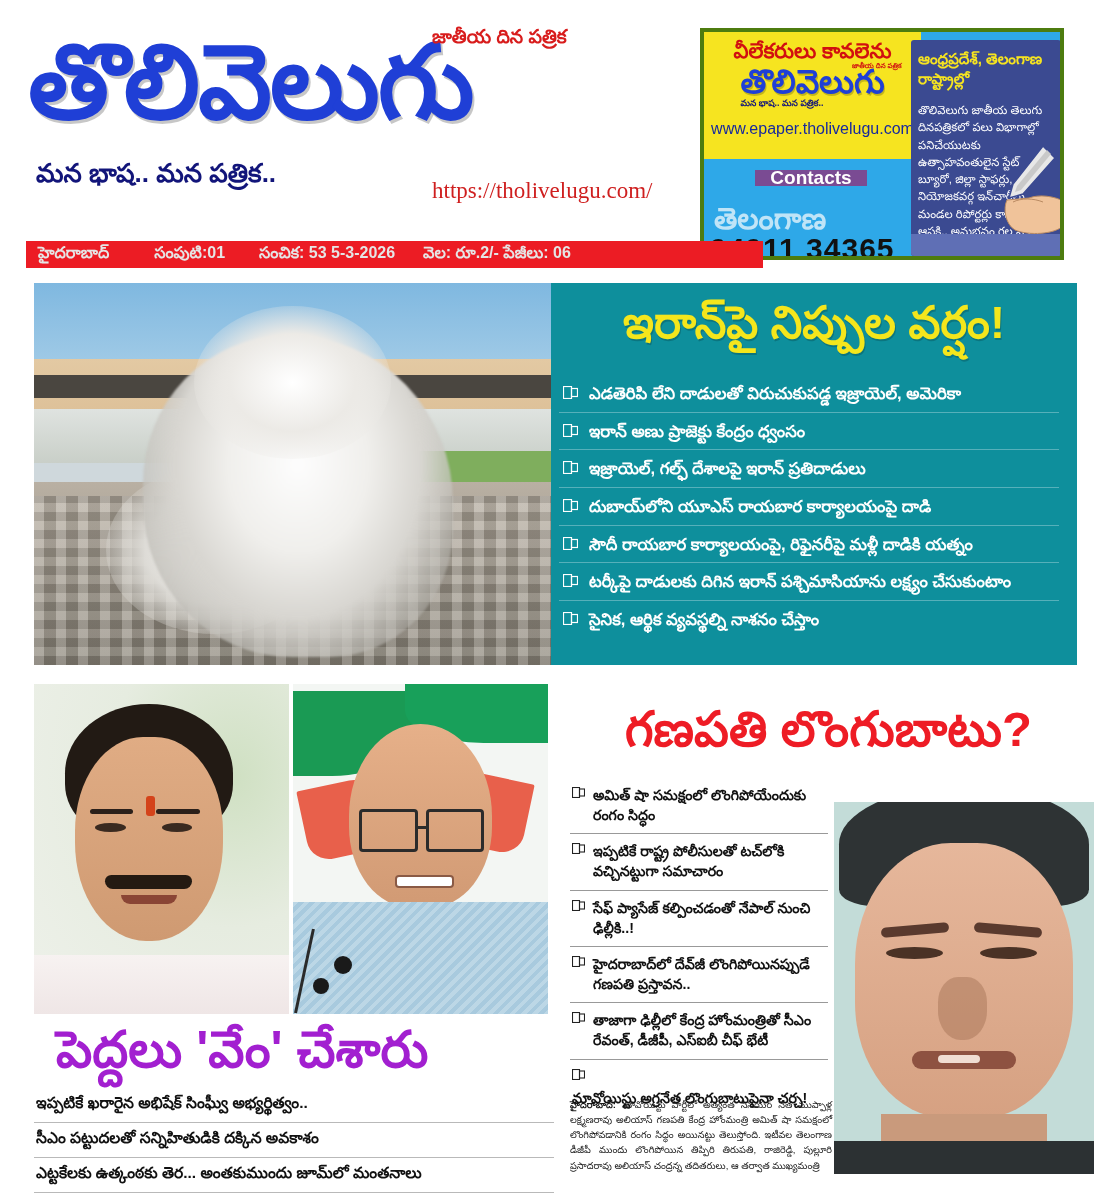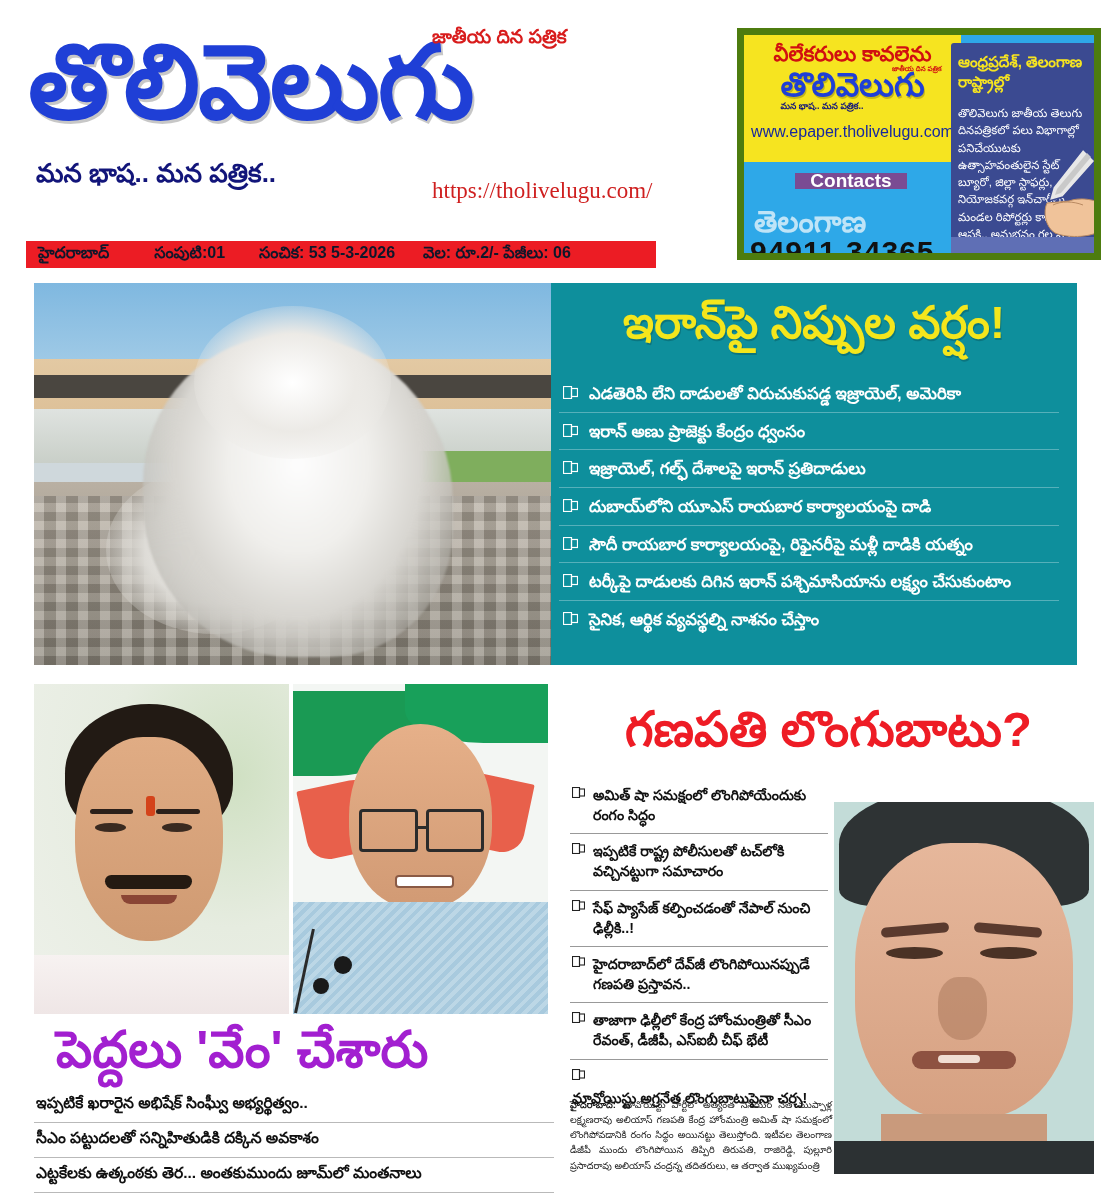--- a/index.html
+++ b/index.html
@@ -34,22 +34,22 @@
   }
   .logo-url {
     position:absolute; left:404px; top:148px;
     color:#cf1f1f; font-size:23px;
     font-family:"Liberation Serif", serif;
     white-space:nowrap;
   }
 
   
   .ad-box {
-    position:absolute; left:737px; top:28px; width:364px; height:232px;
-    background:#2ea8e8; border:7px solid #4d7c0f; overflow:hidden;
+    position:absolute; left:700px; top:28px; width:364px; height:232px;
+    background:#2ea8e8; border:4px solid #4d7c0f; overflow:hidden;
   }
   .ad-left { position:absolute; left:0; top:0; width:217px; height:232px; }
   .ad-yellow {
     position:absolute; left:0; top:0; width:217px; height:127px;
     background:#f6e420;
   }
   .ad-line1 {
     position:absolute; left:4px; top:7px; width:209px;
     text-align:center; color:#d11010; font-weight:bold; font-size:21px;
     white-space:nowrap;
@@ -103,22 +103,22 @@
     position:absolute; right:-8px; bottom:22px;
     width:70px; height:92px;
   }
   .ad-r-strip {
     position:absolute; left:0; bottom:0; width:150px; height:22px;
     background:#5f6fb5;
   }
 
   
   .info-bar {
-    position:absolute; left:26px; top:241px; width:630px; height:27px;
-    background:#ec1c24; color:#0f172a;
+    position:absolute; left:26px; top:241px; width:737px; height:27px;
+    background:#ec1c24; color:#e5e5e5;
     display:flex; align-items:center; gap:0px;
     padding-left:12px; font-weight:bold; font-size:16px;
   }
   .info-bar span { white-space:nowrap; }
   .ib-1 { margin-right:34px; }
   .ib-2 { margin-right:34px;margin-left:11px; }
   .ib-3 { margin-right:28px; }
 
   
   .top-story { position:absolute; left:26px; top:278px; width:1059px; height:392px; }

